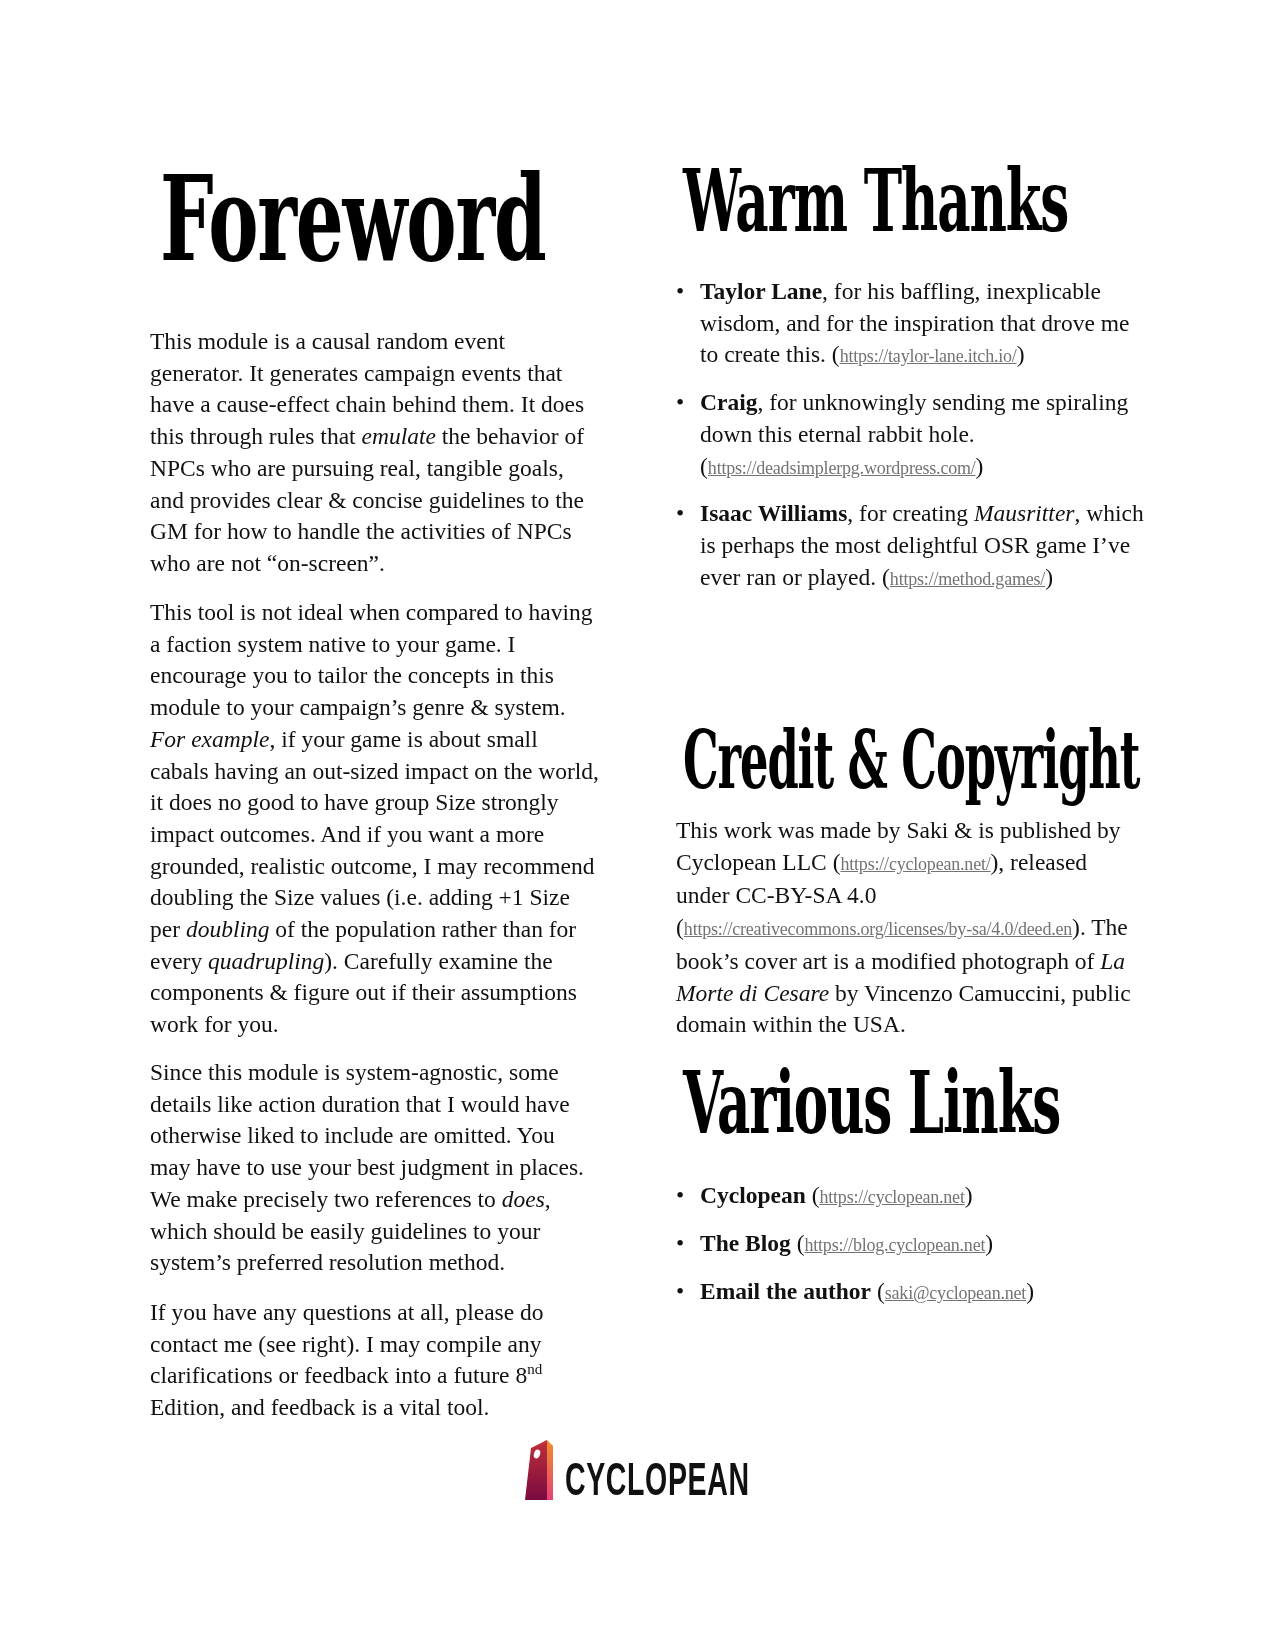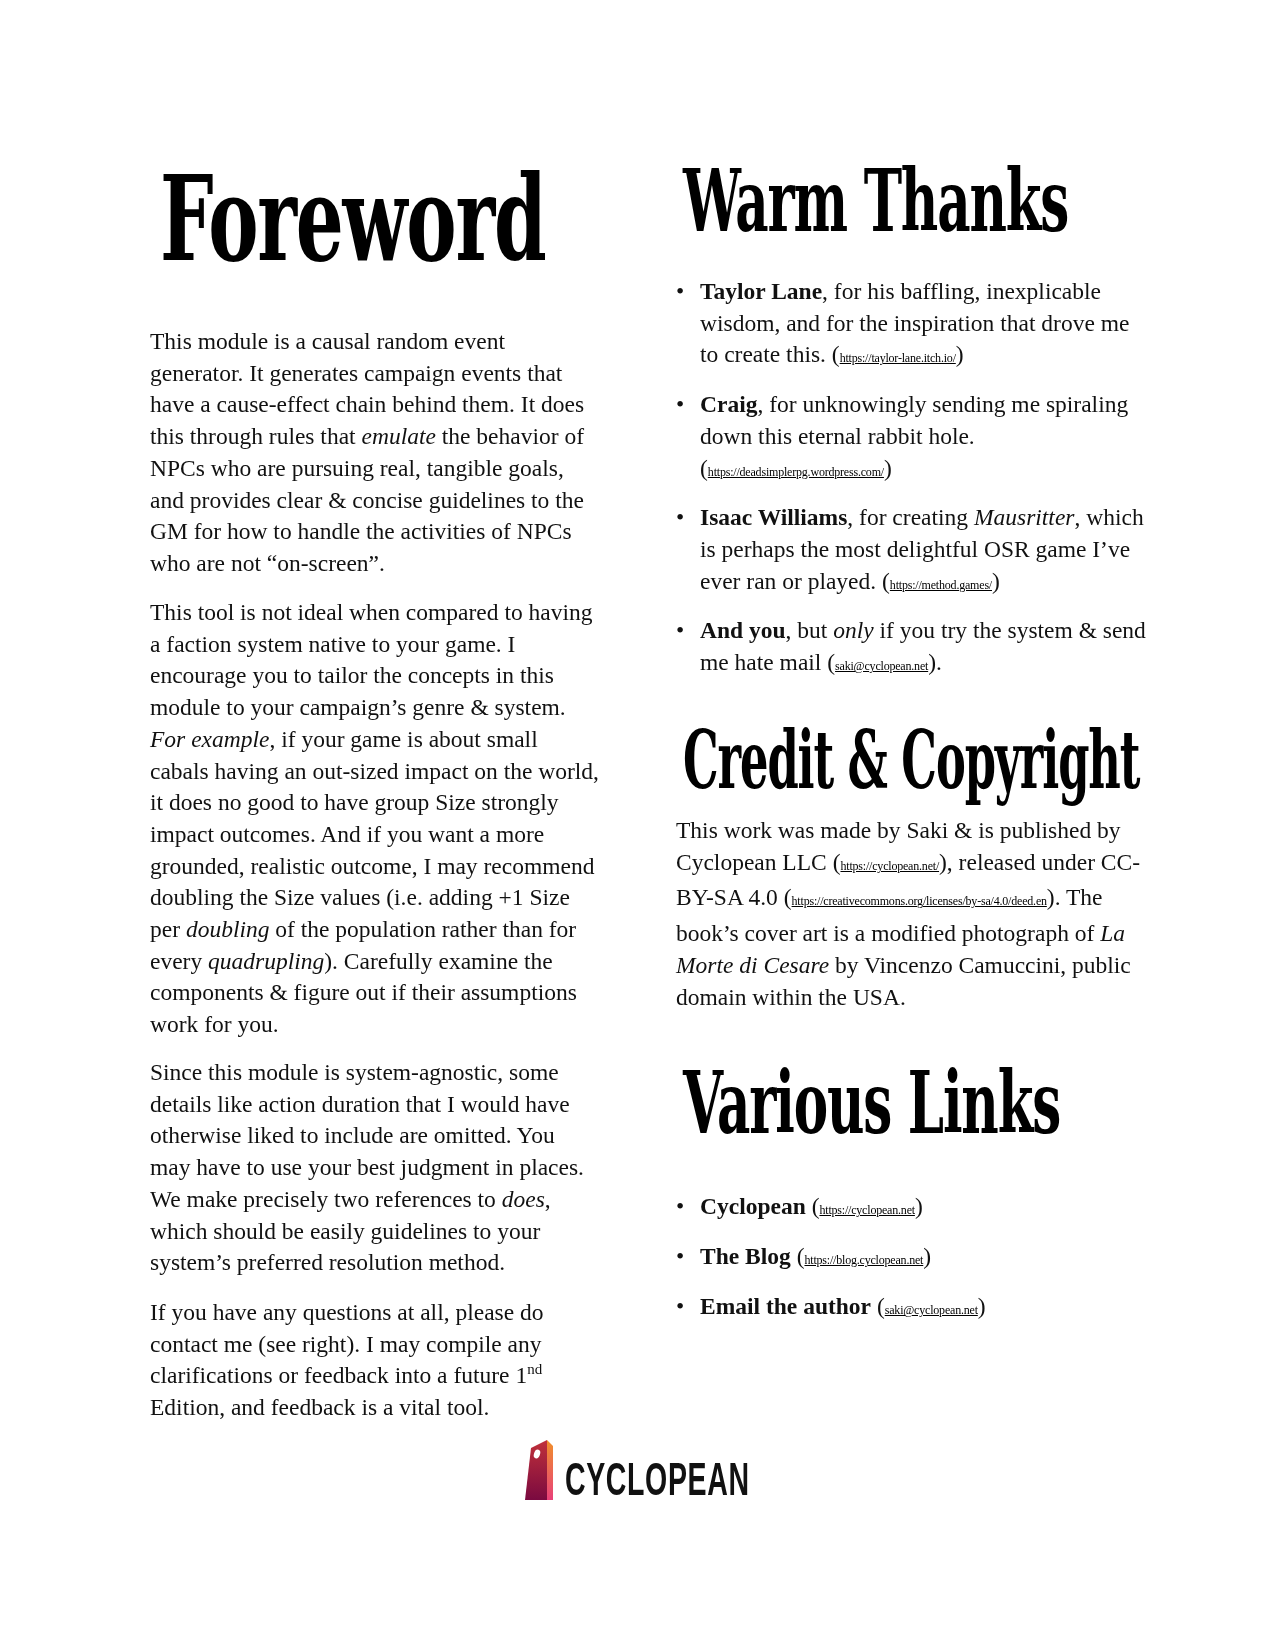--- a/index.html
+++ b/index.html
@@ -28,26 +28,26 @@
   .p3 { left: 150px; top: 1057px; width: 450px; }
   .p4 { left: 150px; top: 1297px; width: 450px; }
 
   .thanks-list { position: absolute; left: 676px; top: 276px; width: 470px; margin: 0; padding: 0; list-style: none; }
   .thanks-list li { position: relative; padding-left: 24px; margin-bottom: 14px; }
   .thanks-list li::before { content: "•"; position: absolute; left: 0; top: 0; }
 
   .credit { left: 676px; top: 815px; width: 470px; }
 
   .links-list { position: absolute; left: 676px; top: 1180px; width: 470px; margin: 0; padding: 0; list-style: none; }
-  .links-list li { position: relative; padding-left: 24px; margin-bottom: 14.5px; margin-top: 11px; }
+  .links-list li { position: relative; padding-left: 24px; margin-bottom: 14.5px; }
   .links-list li::before { content: "•"; position: absolute; left: 0; top: 0; }
 
   b { font-weight: bold; }
   i { font-style: italic; }
-  a.link { color: #000000; text-decoration: underline; font-size: 12px; letter-spacing: -0.2px; }
+  a.link { color: #737373; text-decoration: underline; font-size: 18px; letter-spacing: -0.2px; }
   sup { font-size: 15px; line-height: 0; vertical-align: super; }
 
   .logo { position: absolute; left: 525px; top: 1440px; display: flex; align-items: flex-end; }
   .logo-mark { width: 30px; height: 60px; }
   .logo-word {
     font-family: "Liberation Sans", "DejaVu Sans", sans-serif;
     font-weight: bold; font-size: 46px; color: #111; line-height: 1;
     margin-left: 10px; transform: scaleX(0.62); transform-origin: left bottom;
     letter-spacing: 1px; margin-bottom: -2px;
   }
@@ -59,27 +59,26 @@
 <div class="blackletter h-thanks">Warm Thanks</div>
 <div class="blackletter h-credit">Credit &amp; Copyright</div>
 <div class="blackletter h-links">Various Links</div>
 
 <p class="para body-text p1"><span>This module is a causal random event generator. It generates campaign events that have a cause-effect chain behind them. It does this through rules that </span><i>emulate</i><span> the behavior of NPCs who are pursuing real, tangible goals, and provides clear &amp; concise guidelines to the GM for how to handle the activities of NPCs who are not “on-screen”.</span></p>
 
 <p class="para body-text p2"><span>This tool is not ideal when compared to having a faction system native to your game. I encourage you to tailor the concepts in this module to your campaign’s genre &amp; system. </span><i>For example</i><span>, if your game is about small cabals having an out-sized impact on the world, it does no good to have group Size strongly impact outcomes. And if you want a more grounded, realistic outcome, I may recommend doubling the Size values (i.e. adding +1 Size per </span><i>doubling</i><span> of the population rather than for every </span><i>quadrupling</i><span>). Carefully examine the components &amp; figure out if their assumptions work for you.</span></p>
 
 <p class="para body-text p3"><span>Since this module is system-agnostic, some details like action duration that I would have otherwise liked to include are omitted. You may have to use your best judgment in places. We make precisely two references to </span><i>does</i><span>, which should be easily guidelines to your system’s preferred resolution method.</span></p>
 
-<p class="para body-text p4"><span>If you have any questions at all, please do contact me (see right). I may compile any clarifications or feedback into a future 1</span><sup>nd</sup><span> Edition, and feedback is a vital tool.</span></p>
+<p class="para body-text p4"><span>If you have any questions at all, please do contact me (see right). I may compile any clarifications or feedback into a future 8</span><sup>nd</sup><span> Edition, and feedback is a vital tool.</span></p>
 
 <ul class="thanks-list body-text">
   <li><b>Taylor Lane</b><span>, for his baffling, inexplicable wisdom, and for the inspiration that drove me to create this. (</span><a class="link">https://taylor-lane.itch.io/</a><span>)</span></li>
   <li><b>Craig</b><span>, for unknowingly sending me spiraling down this eternal rabbit hole. (</span><a class="link">https://deadsimplerpg.wordpress.com/</a><span>)</span></li>
   <li><b>Isaac Williams</b><span>, for creating </span><i>Mausritter</i><span>, which is perhaps the most delightful OSR game I’ve ever ran or played. (</span><a class="link">https://method.games/</a><span>)</span></li>
-  <li><b>And you</b><span>, but </span><i>only</i><span> if you try the system &amp; send me hate mail (</span><a class="link">saki@cyclopean.net</a><span>).</span></li>
 </ul>
 
 <p class="para body-text credit"><span>This work was made by Saki &amp; is published by Cyclopean LLC (</span><a class="link">https://cyclopean.net/</a><span>), released under CC-BY-SA 4.0 (</span><a class="link">https://creativecommons.org/licenses/by-sa/4.0/deed.en</a><span>). The book’s cover art is a modified photograph of </span><i>La Morte di Cesare</i><span> by Vincenzo Camuccini, public domain within the USA.</span></p>
 
 <ul class="links-list body-text">
   <li><b>Cyclopean</b> <span>(</span><a class="link">https://cyclopean.net</a><span>)</span></li>
   <li><b>The Blog</b> <span>(</span><a class="link">https://blog.cyclopean.net</a><span>)</span></li>
   <li><b>Email the author</b> <span>(</span><a class="link">saki@cyclopean.net</a><span>)</span></li>
 </ul>
 

